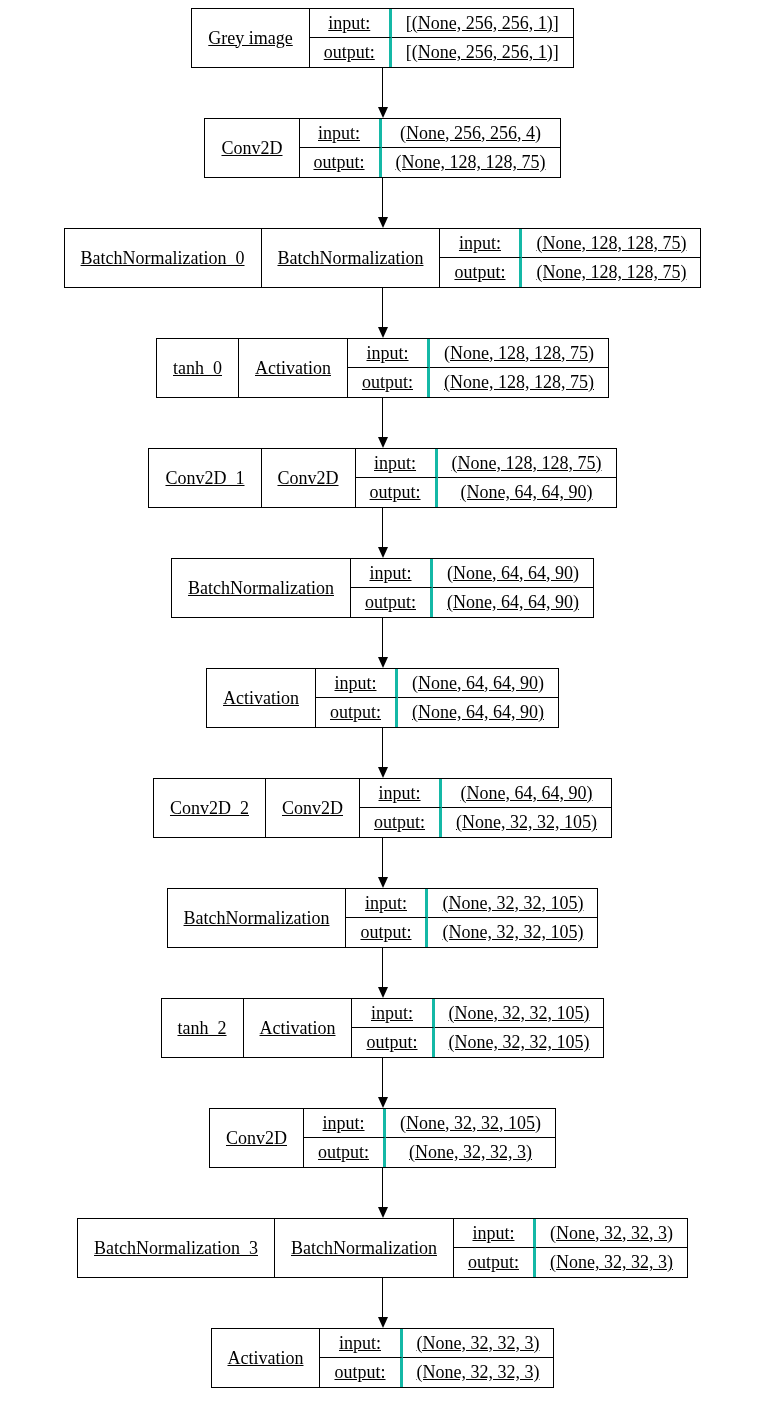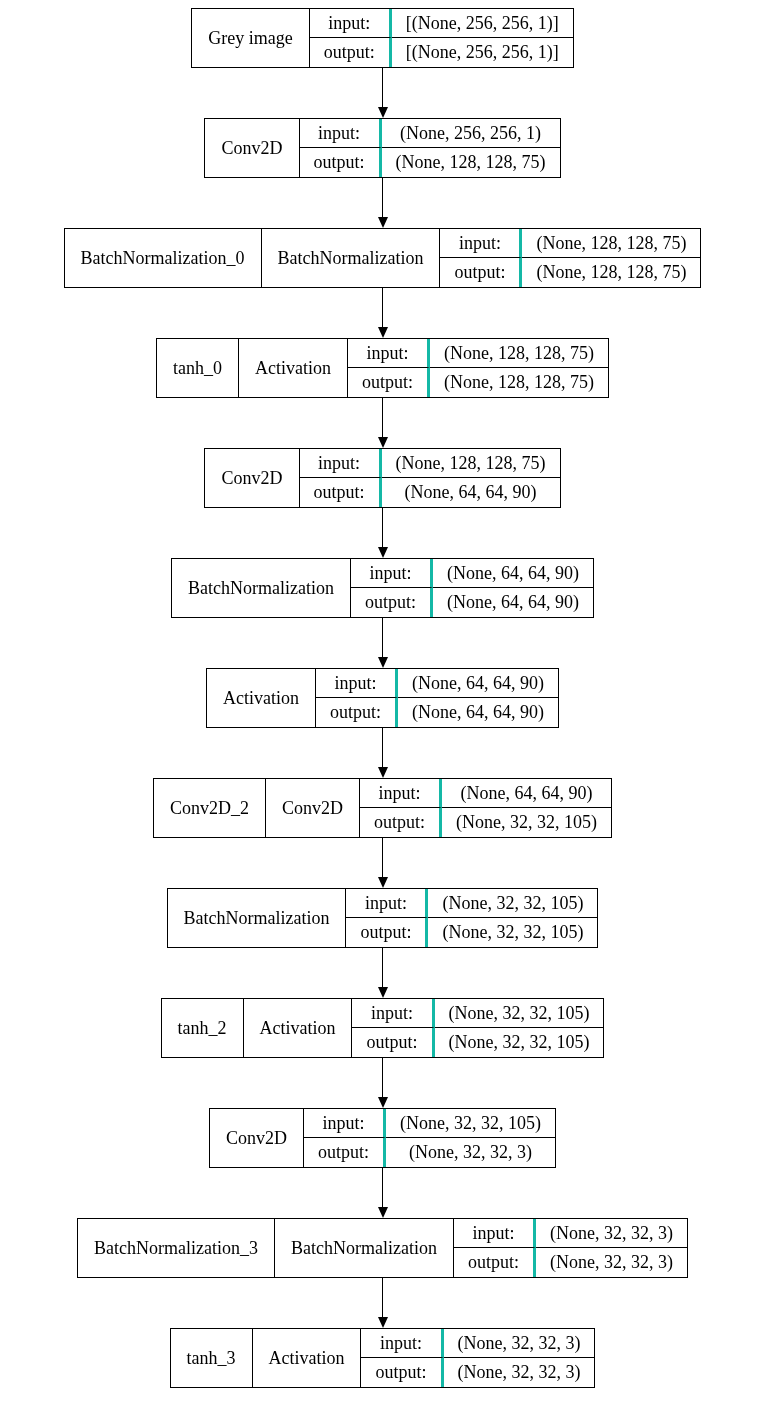--- a/index.html
+++ b/index.html
@@ -11,20 +11,21 @@
     font-size: 18px;
   }
   .diagram {
     width: 765px;
     margin: 0 auto;
     padding: 8px 0 8px 0;
     display: flex;
     flex-direction: column;
     align-items: center;
     box-sizing: border-box;
+    text-decoration: underline;
   }
   .node {
     display: flex;
     align-items: stretch;
     border: 1px solid #000000;
     height: 60px;
     box-sizing: border-box;
     background: #ffffff;
     flex: 0 0 auto;
   }
@@ -86,21 +87,21 @@
 
   <div class="edge">
     <div class="edge-line"></div>
     <div class="edge-head"></div>
   </div>
 
   <div class="node">
     <div class="cell">Conv2D</div>
     <div class="io-grid">
       <div class="io-cell io-label io-top">input:</div>
-      <div class="io-cell io-top">(None, 256, 256, 1)</div>
+      <div class="io-cell io-top">(None, 256, 256, 4)</div>
       <div class="io-cell io-label">output:</div>
       <div class="io-cell">(None, 128, 128, 75)</div>
     </div>
   </div>
 
   <div class="edge">
     <div class="edge-line"></div>
     <div class="edge-head"></div>
   </div>
 
@@ -130,20 +131,21 @@
       <div class="io-cell">(None, 128, 128, 75)</div>
     </div>
   </div>
 
   <div class="edge">
     <div class="edge-line"></div>
     <div class="edge-head"></div>
   </div>
 
   <div class="node">
+    <div class="cell">Conv2D_1</div>
     <div class="cell">Conv2D</div>
     <div class="io-grid">
       <div class="io-cell io-label io-top">input:</div>
       <div class="io-cell io-top">(None, 128, 128, 75)</div>
       <div class="io-cell io-label">output:</div>
       <div class="io-cell">(None, 64, 64, 90)</div>
     </div>
   </div>
 
   <div class="edge">
@@ -253,21 +255,20 @@
       <div class="io-cell">(None, 32, 32, 3)</div>
     </div>
   </div>
 
   <div class="edge">
     <div class="edge-line"></div>
     <div class="edge-head"></div>
   </div>
 
   <div class="node">
-    <div class="cell">tanh_3</div>
     <div class="cell">Activation</div>
     <div class="io-grid">
       <div class="io-cell io-label io-top">input:</div>
       <div class="io-cell io-top">(None, 32, 32, 3)</div>
       <div class="io-cell io-label">output:</div>
       <div class="io-cell">(None, 32, 32, 3)</div>
     </div>
   </div>
 </div>
 

